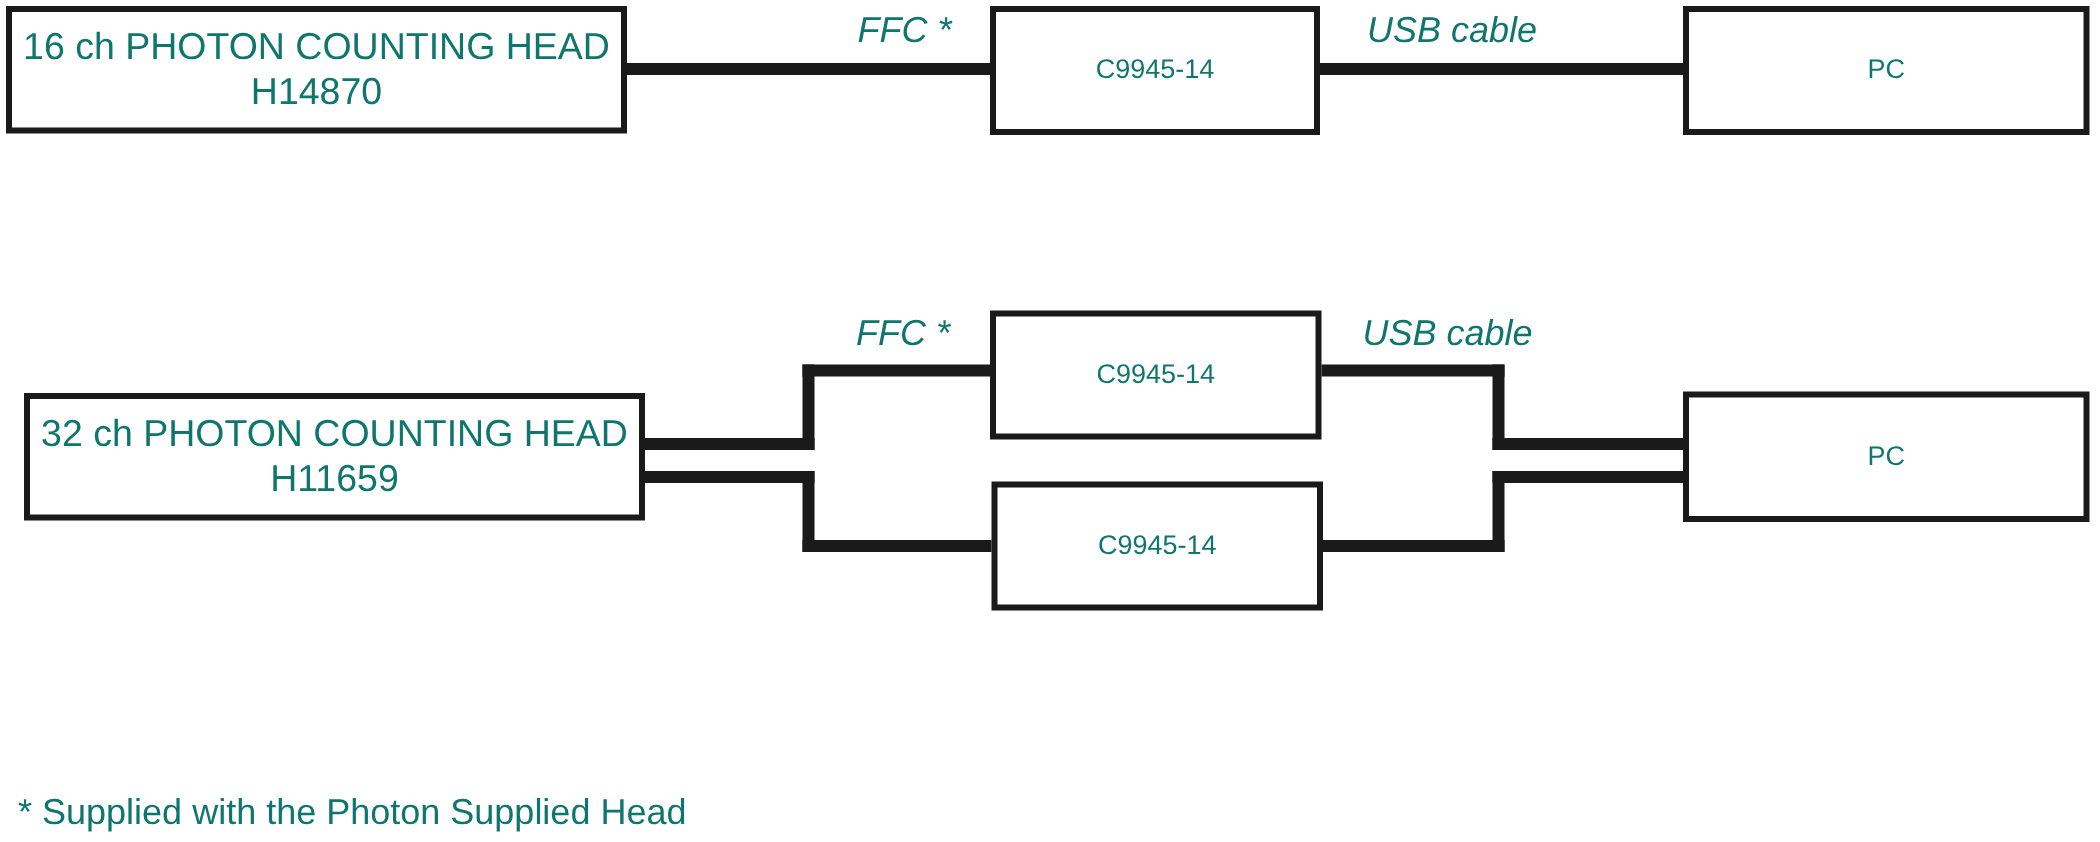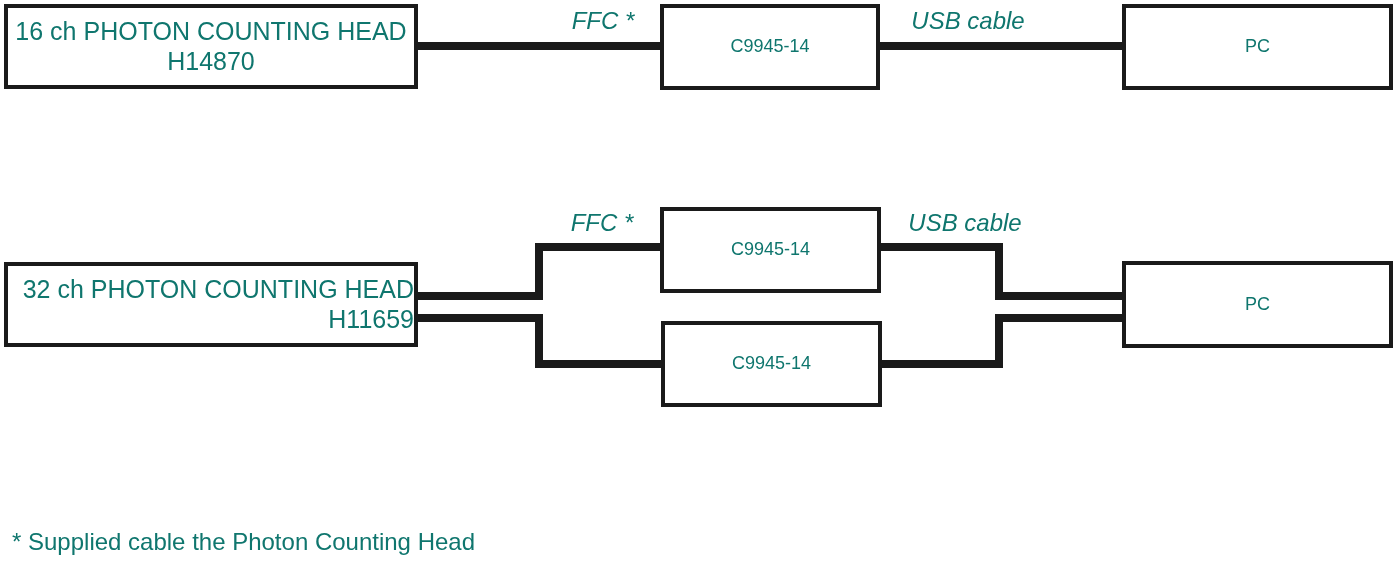--- a/index.html
+++ b/index.html
@@ -51,21 +51,21 @@
   
   .box-head16   { left: 4px;    top: 4px;   width: 414px; height: 85px; }
   .box-c9945-t  { left: 660px;  top: 4px;   width: 220px; height: 86px; }
   .box-pc-t     { left: 1122px; top: 4px;   width: 271px; height: 86px; }
   .line-t1      { left: 416px;  top: 42px;  width: 248px; height: 8px; }
   .line-t2      { left: 878px;  top: 42px;  width: 248px; height: 8px; }
   .label-ffc-t  { left: 523px;  top: 8px;   width: 160px; }
   .label-usb-t  { left: 888px;  top: 8px;   width: 160px; }
 
   
-  .box-head32   { left: 4px;    top: 262px; width: 414px; height: 85px; align-items: flex-end; }
+  .box-head32   { left: 16px;    top: 262px; width: 414px; height: 85px; }
   .box-c9945-m  { left: 660px;  top: 207px; width: 221px; height: 86px; }
   .box-c9945-b  { left: 661px;  top: 321px; width: 221px; height: 86px; }
   .box-pc-b     { left: 1122px; top: 261px; width: 271px; height: 87px; }
   .line-b1      { left: 416px;  top: 292px; width: 127px; height: 8px; }
   .line-b2      { left: 416px;  top: 314px; width: 127px; height: 8px; }
   .line-b3      { left: 535px;  top: 243px; width: 8px;   height: 57px; }
   .line-b4      { left: 535px;  top: 243px; width: 130px; height: 8px; }
   .line-b5      { left: 535px;  top: 314px; width: 8px;   height: 54px; }
   .line-b6      { left: 535px;  top: 360px; width: 131px; height: 8px; }
   .line-b7      { left: 878px;  top: 243px; width: 125px; height: 8px; }
@@ -122,15 +122,15 @@
   <div class="line line-b9"></div>
   <div class="line line-b10"></div>
   <div class="line line-b11"></div>
   <div class="line line-b12"></div>
   <div class="cable-label label-usb-b">USB cable</div>
 
   <div class="box pc box-pc-b">
     <span class="box-label">PC</span>
   </div>
 
-  <div class="footnote">* Supplied cable the Photon Counting Head</div>
+  <div class="footnote">* Supplied with the Photon Supplied Head</div>
 
 </div>
 
 </body></html>

